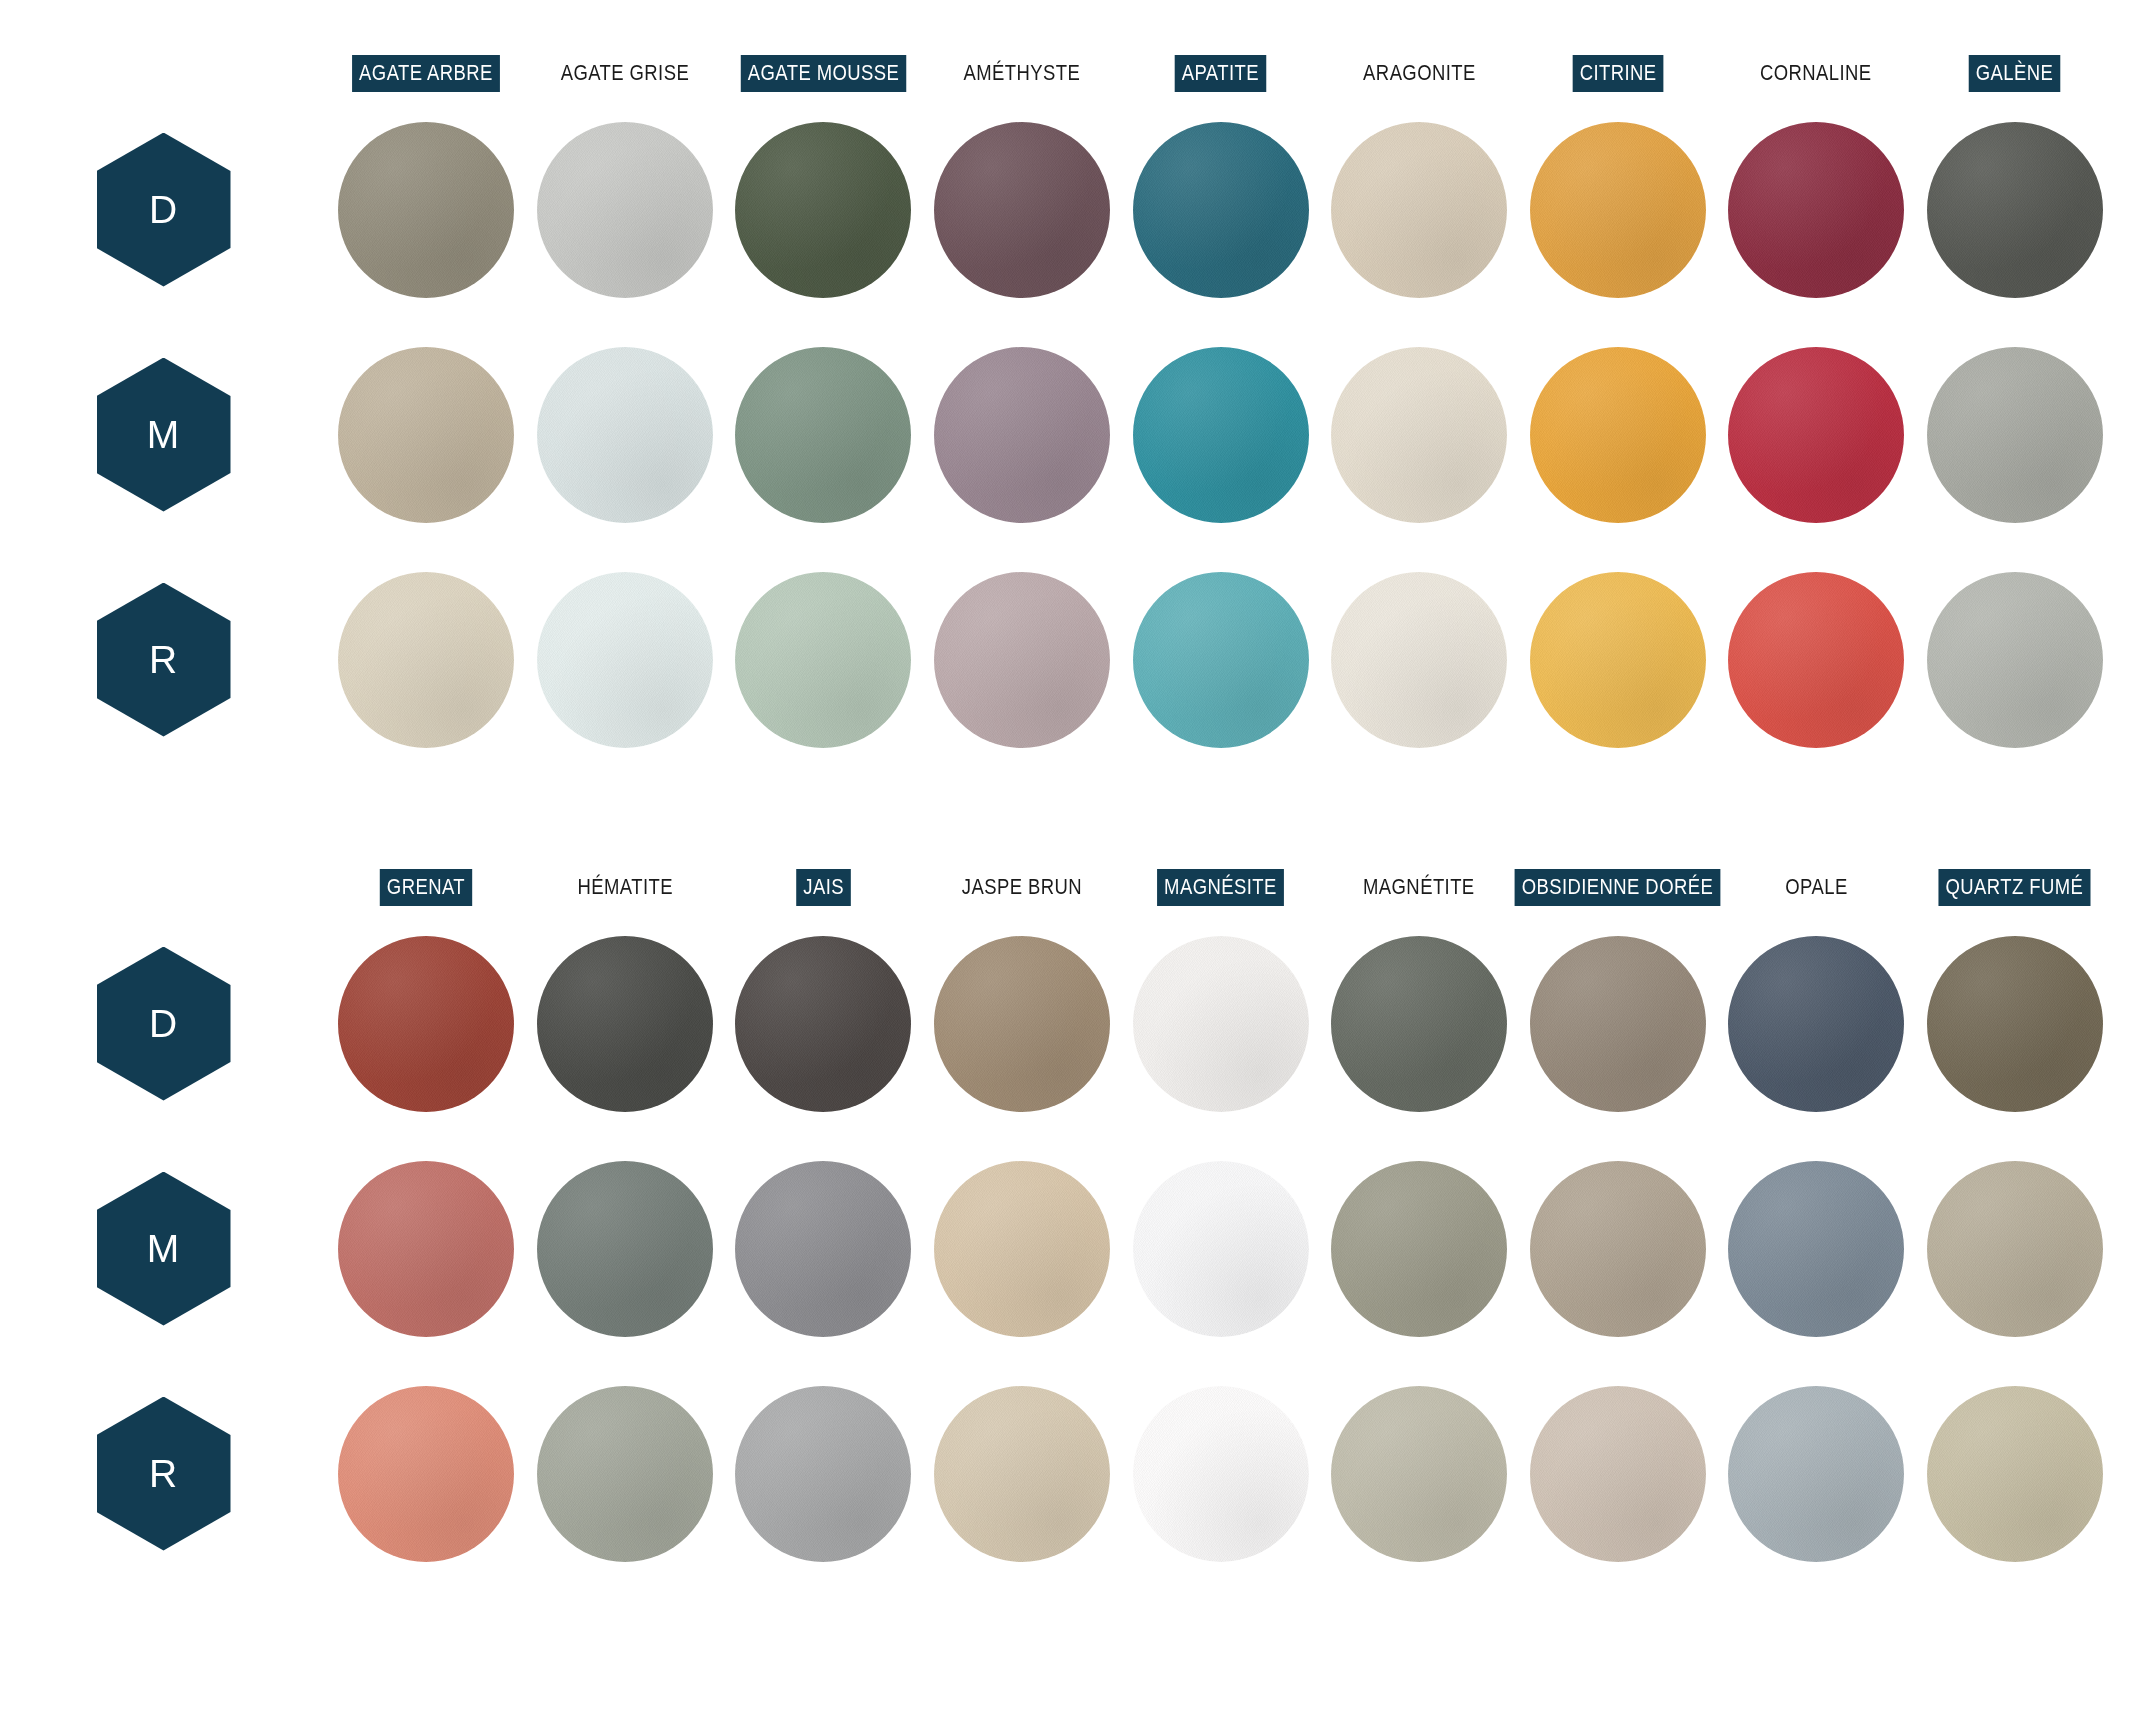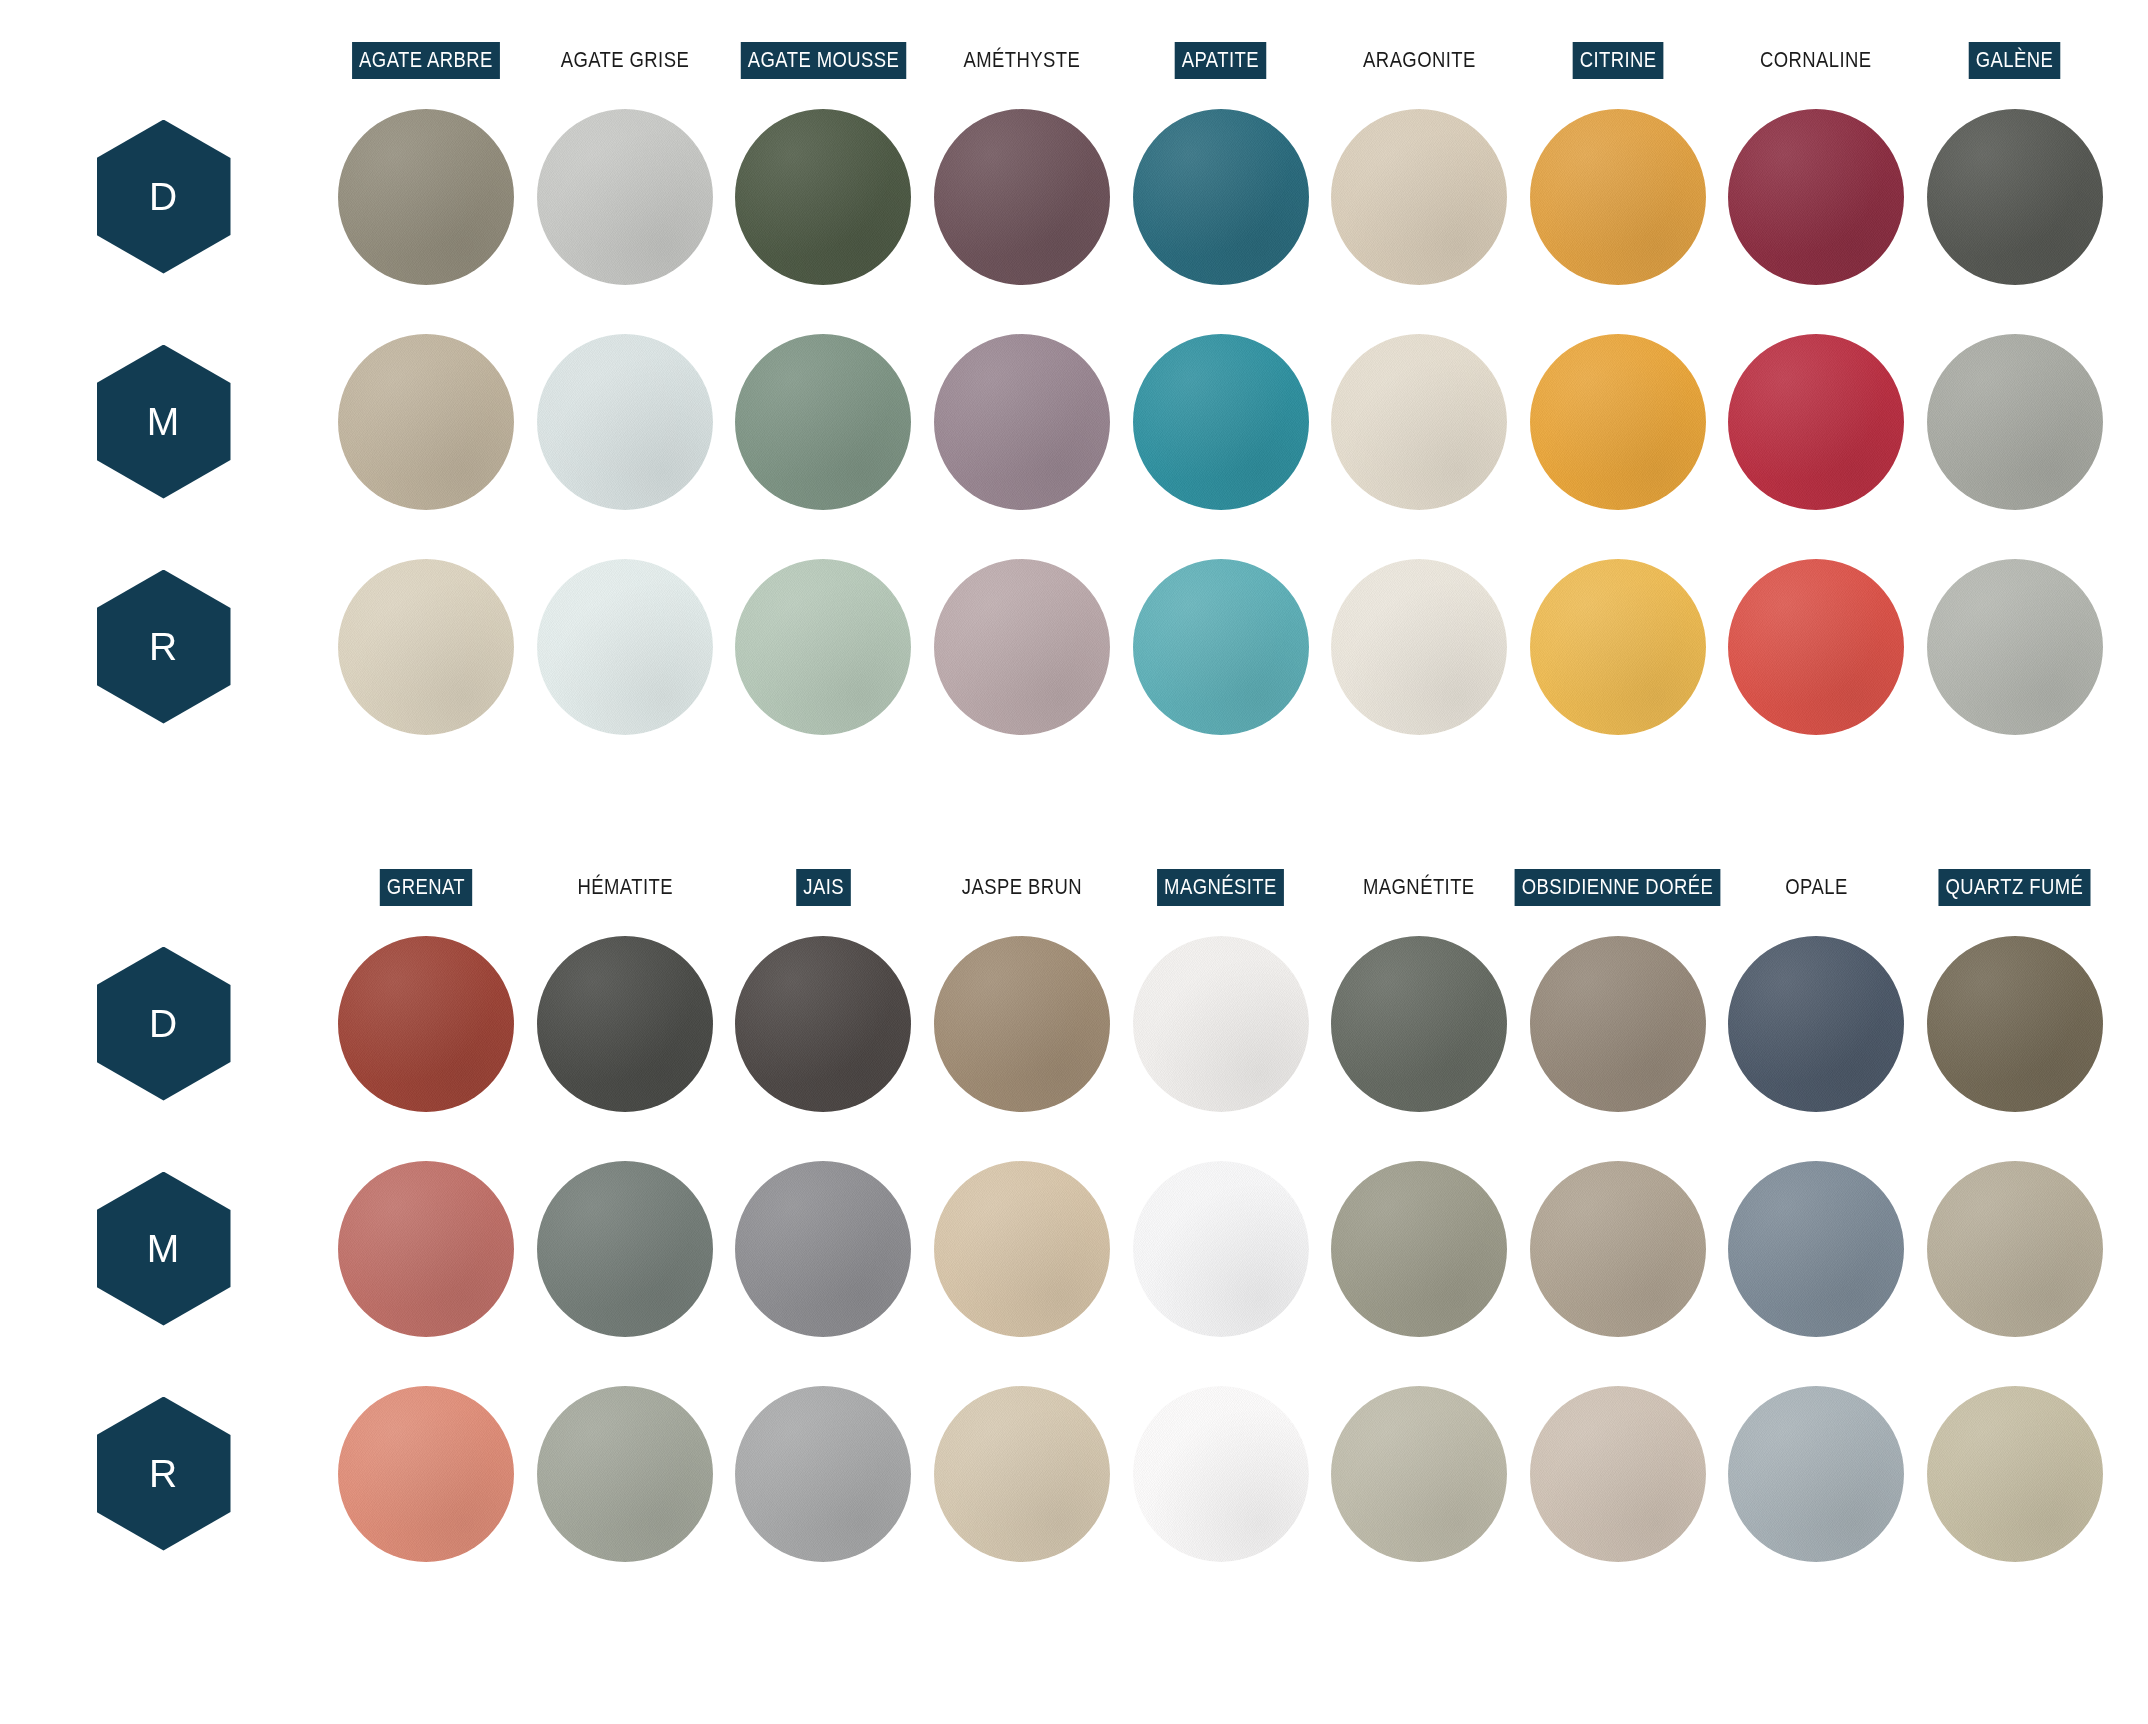--- a/index.html
+++ b/index.html
@@ -19,21 +19,21 @@
     height:1724px;
     box-sizing:border-box;
   }
 
   
   .panel{
     position:absolute;
     left:0;
     width:2148px;
   }
-  .panel.p1{ top:37px; }
+  .panel.p1{ top:50px; }
   .panel.p2{ top:864px; }
 
   
   .label-row{
     position:relative;
     height:47px;
     margin-left:327px;
     width:1787px;
     display:flex;
   }

